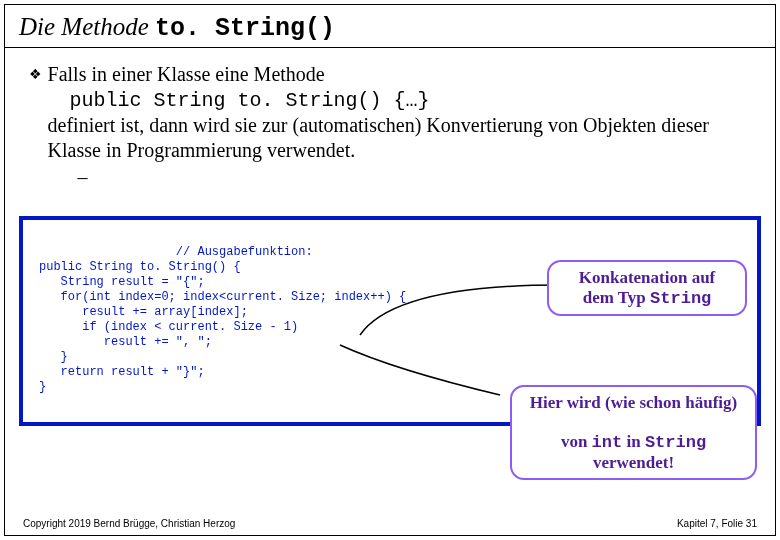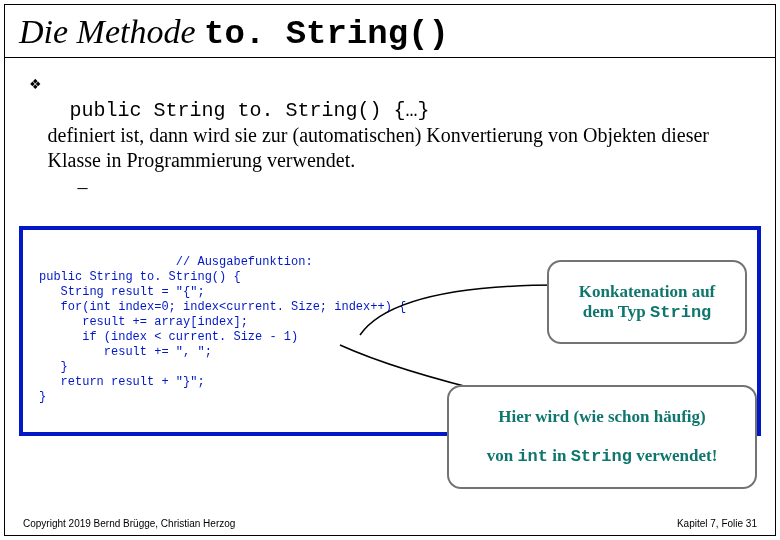--- a/index.html
+++ b/index.html
@@ -9,21 +9,21 @@
     font-family: "Times New Roman", serif;
     position: relative;
     overflow: hidden;
   }
   .slide {
     position: absolute;
     top: 4px; left: 4px; right: 4px; bottom: 4px;
     border: 1px solid #000;
   }
   .title {
-    font-size: 34px;
+    font-size: 25px;
     font-style: italic;
     padding: 8px 14px 4px 14px;
     border-bottom: 1px solid #000;
   }
   .title .code { font-family: "Courier New", monospace; font-weight: bold; font-style: normal; }
   .body {
     padding: 14px 24px 8px 24px;
     font-size: 20px;
     line-height: 1.25;
   }
@@ -51,33 +51,33 @@
     font-size: 12px;
     line-height: 1.25;
     color: #0218c7;
     position: relative;
     white-space: pre;
   }
   .cmt { font-family: "Courier New", monospace; }
   .callout {
     position: absolute;
     background: #fff;
-    border: 2px solid #737373;
+    border: 2px solid #8b5cf6;
     border-radius: 14px;
-    padding: 20px 12px;
+    padding: 6px 12px;
     font-family: "Times New Roman", serif;
-    color: #0f766e;
+    color: #4c1d95;
     font-size: 17px;
     font-weight: bold;
     text-align: center;
     line-height: 1.15;
   }
   .callout .mono { font-family: "Courier New", monospace; font-weight: bold; margin-top: 24px; }
   #co1 { top: 255px; right: 28px; width: 200px; }
-  #co2 { top: 380px; right: 18px; width: 310px; }
+  #co2 { top: 380px; right: 18px; width: 247px; }
   .connector {
     position: absolute;
     stroke: #000;
     stroke-width: 1.5;
     fill: none;
   }
   .footer {
     position: absolute;
     bottom: 6px; left: 18px; right: 18px;
     display: flex;
@@ -93,21 +93,21 @@
 <div class="slide">
 
   <div class="title">
     <span>Die Methode </span><span class="code">to. String()</span>
   </div>
 
   <div class="body">
     <div class="bullet">
       <span class="diamond">❖</span>
       <div class="btxt">
-        <br>
+        <span>Falls in einer Klasse eine Methode</span><br>
         <span class="mono indent1">public String to. String() {…}</span><br>
         <span>definiert ist, dann wird sie zur (automatischen) Konvertierung von Objekten dieser Klasse in Programmierung verwendet.</span>
         <div class="subdash">
           <span class="dash">–</span>
         </div>
       </div>
     </div>
   </div>
 
   <div class="codebox">

